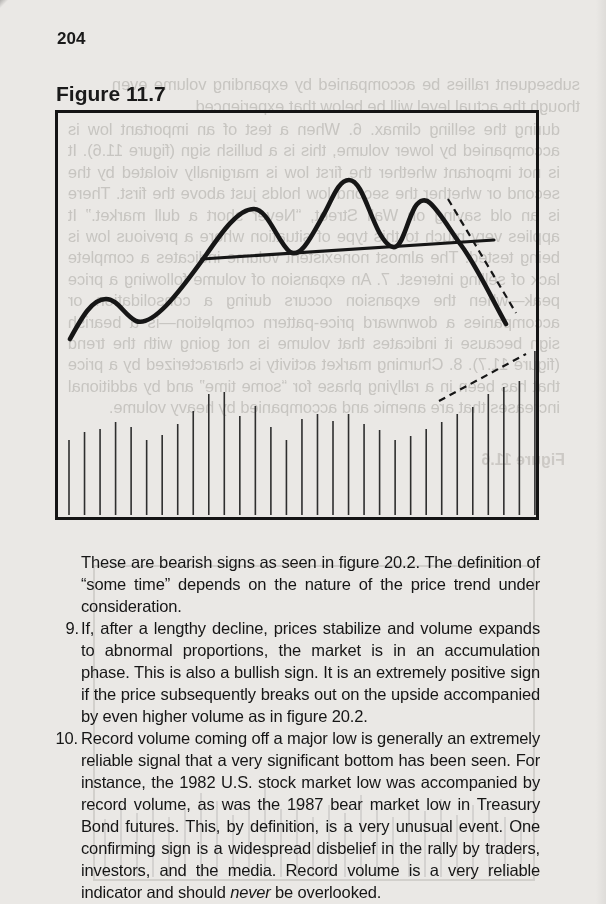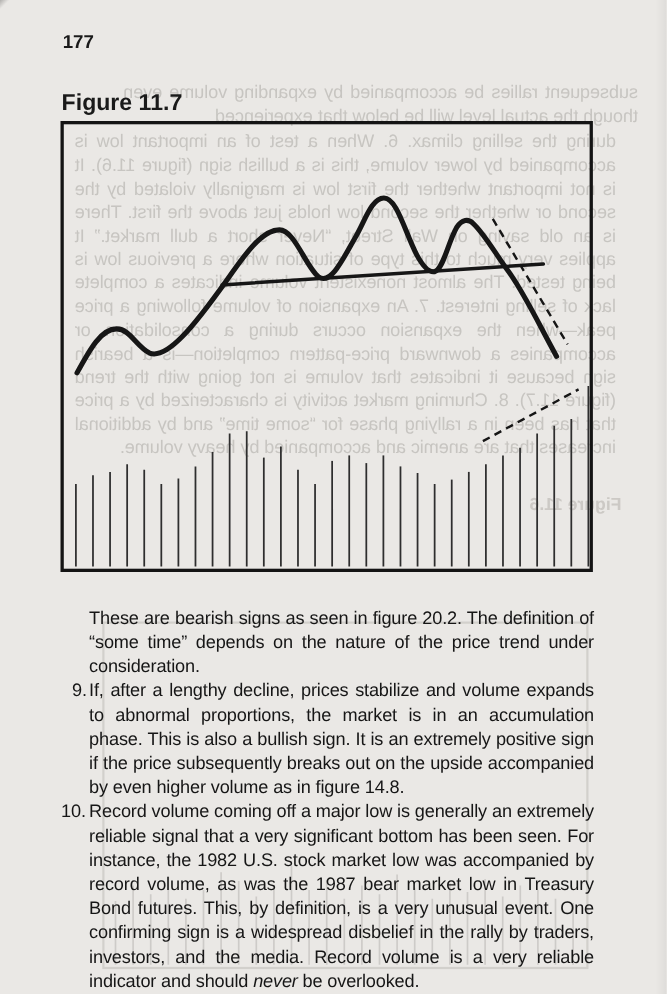--- a/index.html
+++ b/index.html
@@ -119,21 +119,21 @@
         <line x1="330" x2="330" y1="118" y2="52" stroke="rgba(140,137,132,0.30)" stroke-width="1.5"></line>
         <line x1="346" x2="346" y1="118" y2="40" stroke="rgba(140,137,132,0.30)" stroke-width="1.5"></line>
         <line x1="362" x2="362" y1="118" y2="56" stroke="rgba(140,137,132,0.30)" stroke-width="1.5"></line>
         <line x1="378" x2="378" y1="118" y2="46" stroke="rgba(140,137,132,0.30)" stroke-width="1.5"></line>
         <line x1="394" x2="394" y1="118" y2="50" stroke="rgba(140,137,132,0.30)" stroke-width="1.5"></line>
         <line x1="410" x2="410" y1="118" y2="58" stroke="rgba(140,137,132,0.30)" stroke-width="1.5"></line>
         <line x1="426" x2="426" y1="118" y2="62" stroke="rgba(140,137,132,0.30)" stroke-width="1.5"></line>
       </svg>
   </div>
 
-  <div class="page-number">177</div>
+  <div class="page-number">204</div>
   <div class="figure-label">Figure 11.7</div>
 
   <div class="figure-box">
     <svg id="chart-svg" width="478" height="404" viewBox="0 0 478 404">
       <g id="volume-bars">
           <line x1="11" x2="11" y1="402" y2="327" stroke="#2e2e2e" stroke-width="1.6"></line>
           <line x1="26.53" x2="26.53" y1="402" y2="319" stroke="#2e2e2e" stroke-width="1.6"></line>
           <line x1="42.06" x2="42.06" y1="402" y2="316" stroke="#2e2e2e" stroke-width="1.6"></line>
           <line x1="57.589999999999996" x2="57.589999999999996" y1="402" y2="309" stroke="#2e2e2e" stroke-width="1.6"></line>
           <line x1="73.12" x2="73.12" y1="402" y2="314" stroke="#2e2e2e" stroke-width="1.6"></line>
@@ -167,20 +167,20 @@
       <line id="neckline" stroke-width="3.2" stroke-linecap="round" x1="144" y1="146" x2="436" y2="127" stroke="#161616"></line>
       <path id="price-curve" fill="none" stroke-width="4.6" stroke-linecap="round" d="M 12 226 C 24 204 34 186 48 186 C 60 186 66 202 78 208 C 94 214 118 184 148 142 C 164 119 180 96 196 96 C 210 96 220 130 232 139 C 243 146 254 122 266 101 C 274 87 280 67 291 67 C 303 67 310 98 321 119 C 327 130 332 135 337 134 C 345 132 349 108 357 94 C 362 86 368 86 372 90 C 382 99 392 117 403 132 C 418 152 433 184 448 211" stroke="#161616"></path>
       <line id="dashed-price" stroke-width="2.2" stroke-dasharray="7,5" x1="390" y1="86" x2="458" y2="200" stroke="#161616"></line>
       <line id="dashed-volume" stroke-width="2.2" stroke-dasharray="7,5" x1="381" y1="288" x2="468" y2="241" stroke="#161616"></line>
     </svg>
   </div>
 
   <div class="bodytext">
     <div class="para p-intro">These are bearish signs as seen in figure 20.2.  The definition of “some time” depends on the nature of the price trend under consideration.</div>
     <div class="para p-item9">
-      <span class="num">9.</span><span>If, after a lengthy decline, prices stabilize and volume expands to abnormal proportions, the market is in an accumulation phase.  This is also a bullish sign.  It is an extremely positive sign if the price subsequently breaks out on the upside accompanied by even higher volume as in figure 14.8.</span>
+      <span class="num">9.</span><span>If, after a lengthy decline, prices stabilize and volume expands to abnormal proportions, the market is in an accumulation phase.  This is also a bullish sign.  It is an extremely positive sign if the price subsequently breaks out on the upside accompanied by even higher volume as in figure 20.2.</span>
     </div>
     <div class="para p-item10">
       <span class="num">10.</span><span>Record volume coming off a major low is generally an extremely reliable signal that a very significant bottom has been seen.  For instance, the 1982 U.S. stock market low was accompanied by record volume, as was the 1987 bear market low in Treasury Bond futures.  This, by definition, is a very unusual event.  One confirming sign is a widespread disbelief in the rally by traders, investors, and the media.  Record volume is a very reliable indicator and should </span><i>never</i><span> be overlooked.</span>
     </div>
   </div>
 
 </div>
 
 </body></html>

